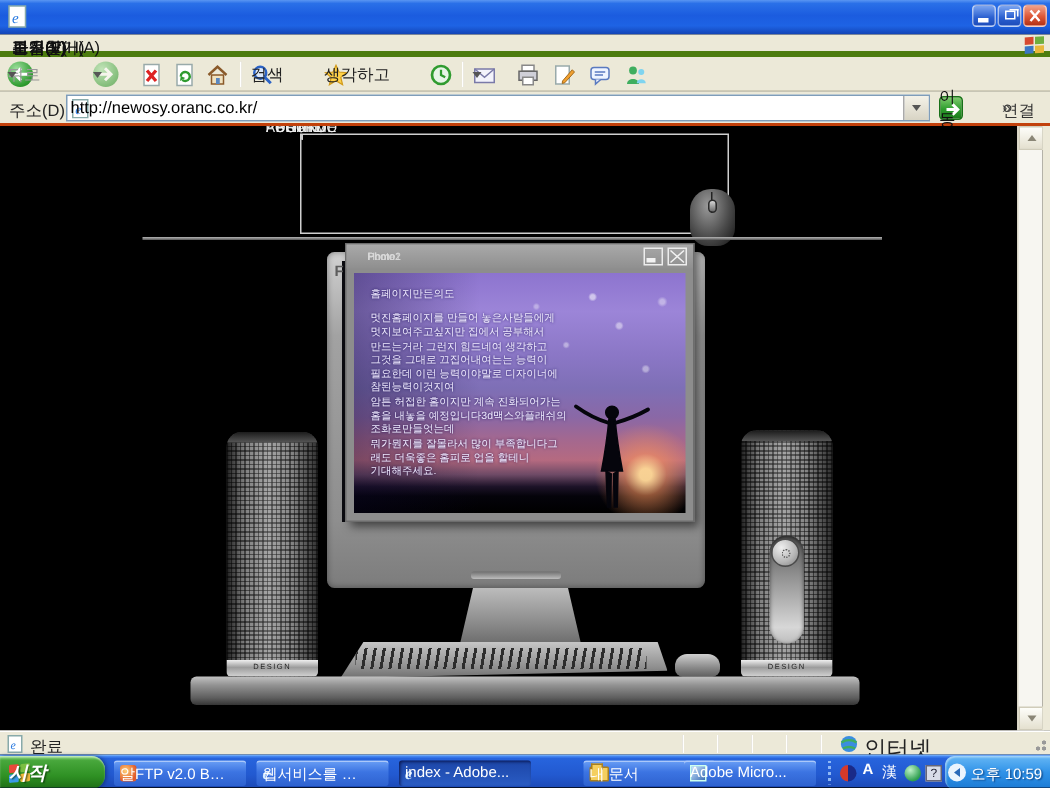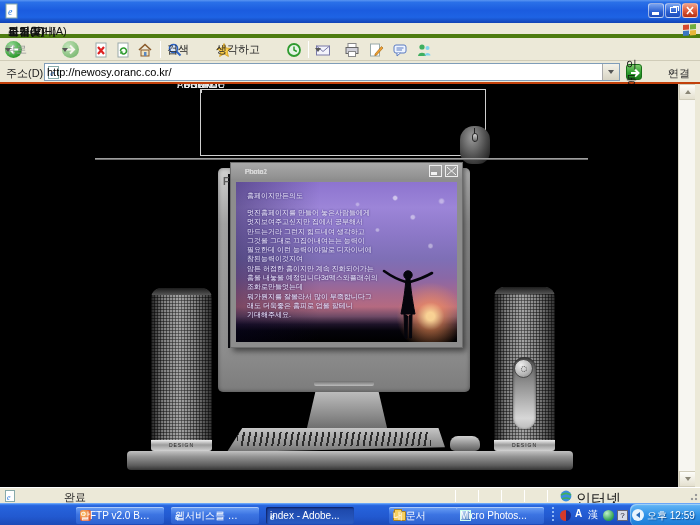--- a/index.html
+++ b/index.html
@@ -159,21 +159,21 @@
   .sb-down{bottom:0;}
   .tri-up-s{position:relative;width:0;height:0;border-left:3px solid transparent;
     border-right:3px solid transparent;border-bottom:4px solid #8a8676;}
   .tri-down-s{position:relative;width:0;height:0;border-left:3px solid transparent;
     border-right:3px solid transparent;border-top:4px solid #8a8676;}
   .rframe{left:695px;top:0;width:5px;height:403px;background:#ece9d8;}
 
   
   .statusbar{left:0;top:487px;width:700px;height:16px;background:#ece9d8;border-top:1px solid #fff;}
   .st-ico{left:4px;top:2px;width:12px;height:12px;}
-  .st-text{left:20px;top:2px;font-size:11px;color:#222;margin-left:44px;}
+  .st-text{left:20px;top:2px;font-size:11px;color:#222;}
   .st-div{top:2px;width:1px;height:12px;background:#b5b1a0;border-right:1px solid #fff;}
   .st-zone-ico{left:560px;top:2px;width:12px;height:12px;}
   .st-zone{left:576px;top:2px;font-size:15px;color:#222;}
   .grip{right:2px;bottom:2px;width:10px;height:10px;
     background:radial-gradient(circle at 8px 8px,#999 0 1.2px,transparent 1.6px),
                radial-gradient(circle at 8px 4px,#999 0 1.2px,transparent 1.6px),
                radial-gradient(circle at 4px 8px,#999 0 1.2px,transparent 1.6px);}
 
   
   .taskbar{left:0;top:503px;width:700px;height:22px;
@@ -545,49 +545,60 @@
     <div class="st-div" style="left:547px;"></div>
     <svg class="st-zone-ico" viewBox="0 0 12 12">
       <circle cx="6" cy="6" r="5.4" fill="#3a8de0"></circle>
       <path d="M1 5 C4 3 8 3 11 5 M2 9 C5 7.5 7 7.5 10 9" stroke="#3fae5f" stroke-width="1.6" fill="none"></path>
     </svg>
     <span class="st-zone">인터넷</span>
     <div class="grip"></div>
   </div>
 
   <div class="taskbar">
+    <div class="start">
+      <svg width="15" height="14" viewBox="0 0 15 14">
+        <g transform="skewY(-5)">
+            <rect x="0" y="2" width="6.5" height="5.5" rx="1" fill="#e8493a"></rect>
+            <rect x="7.5" y="2" width="6.5" height="5.5" rx="1" fill="#7cbf42"></rect>
+            <rect x="0" y="8.5" width="6.5" height="5.5" rx="1" fill="#3a9ae8"></rect>
+            <rect x="7.5" y="8.5" width="6.5" height="5.5" rx="1" fill="#f4b93e"></rect>
+          </g>
+      </svg>
+      <span class="start-label">시작</span>
+    </div>
 
     <div class="tbk" style="left:76px;">
       <span class="alftp-ico"></span>
       <span class="tbk-label">알FTP v2.0 Bet...</span>
     </div>
     <div class="tbk" style="left:171px;">
       <span class="ie-e">e</span>
       <span class="tbk-label">웹서비스를 선...</span>
     </div>
     <div class="tbk active" style="left:266px;">
       <span class="ie-e">e</span>
       <span class="tbk-label">index - Adobe...</span>
     </div>
     <div class="tbk" style="left:361px;margin-left:28px;">
       <span class="folder-ico"></span>
       <span class="tbk-label">내 문서</span>
     </div>
     <div class="tbk" style="left:456px;">
       <span class="ps-ico"></span>
-      <span class="tbk-label">Micro Photos...</span>
+      <span class="tbk-label">Adobe Micro...</span>
     </div>
 
     <div class="tray-dots"></div>
     <div class="tray-ico ball"></div>
     <span class="ime-a">A</span>
     <span class="ime-h">漢</span>
     <div class="tray-ico msn"></div>
     <div class="tray-ico imepad">?</div>
     <div class="tray-right">
       <div class="chev">
           <span class="tri-left"></span>
         </div>
-      <span class="clock">오후 12:59</span>
+      <span class="clock">오후 10:59</span>
     </div>
   </div>
 
 </div>
 
 </body></html>

